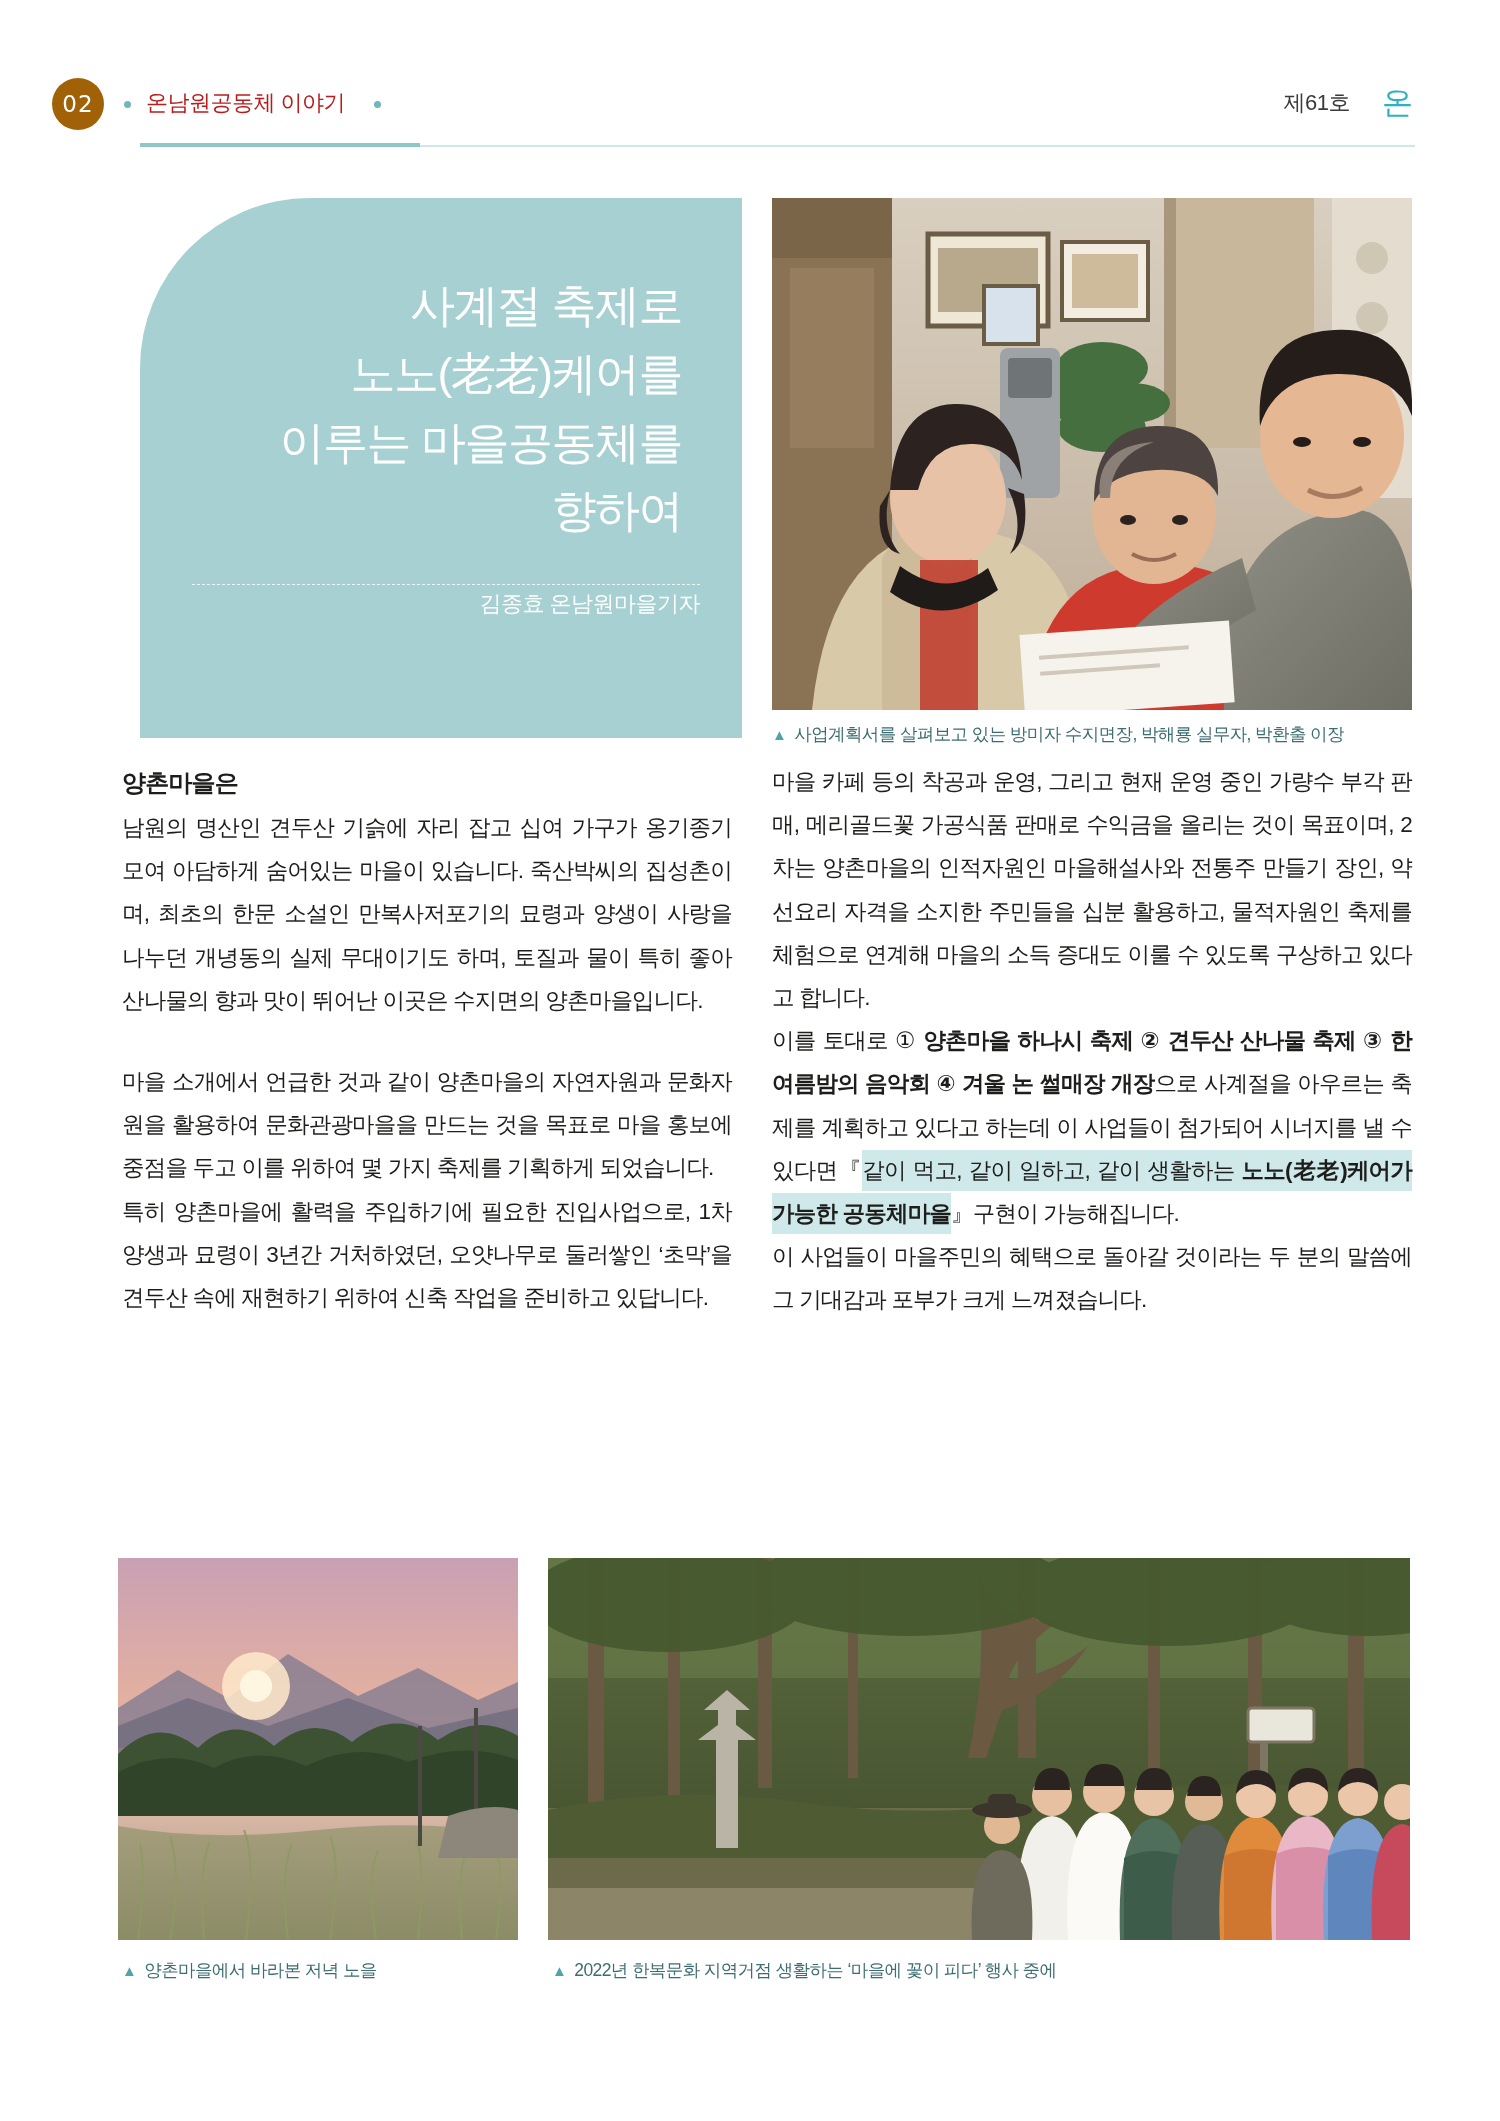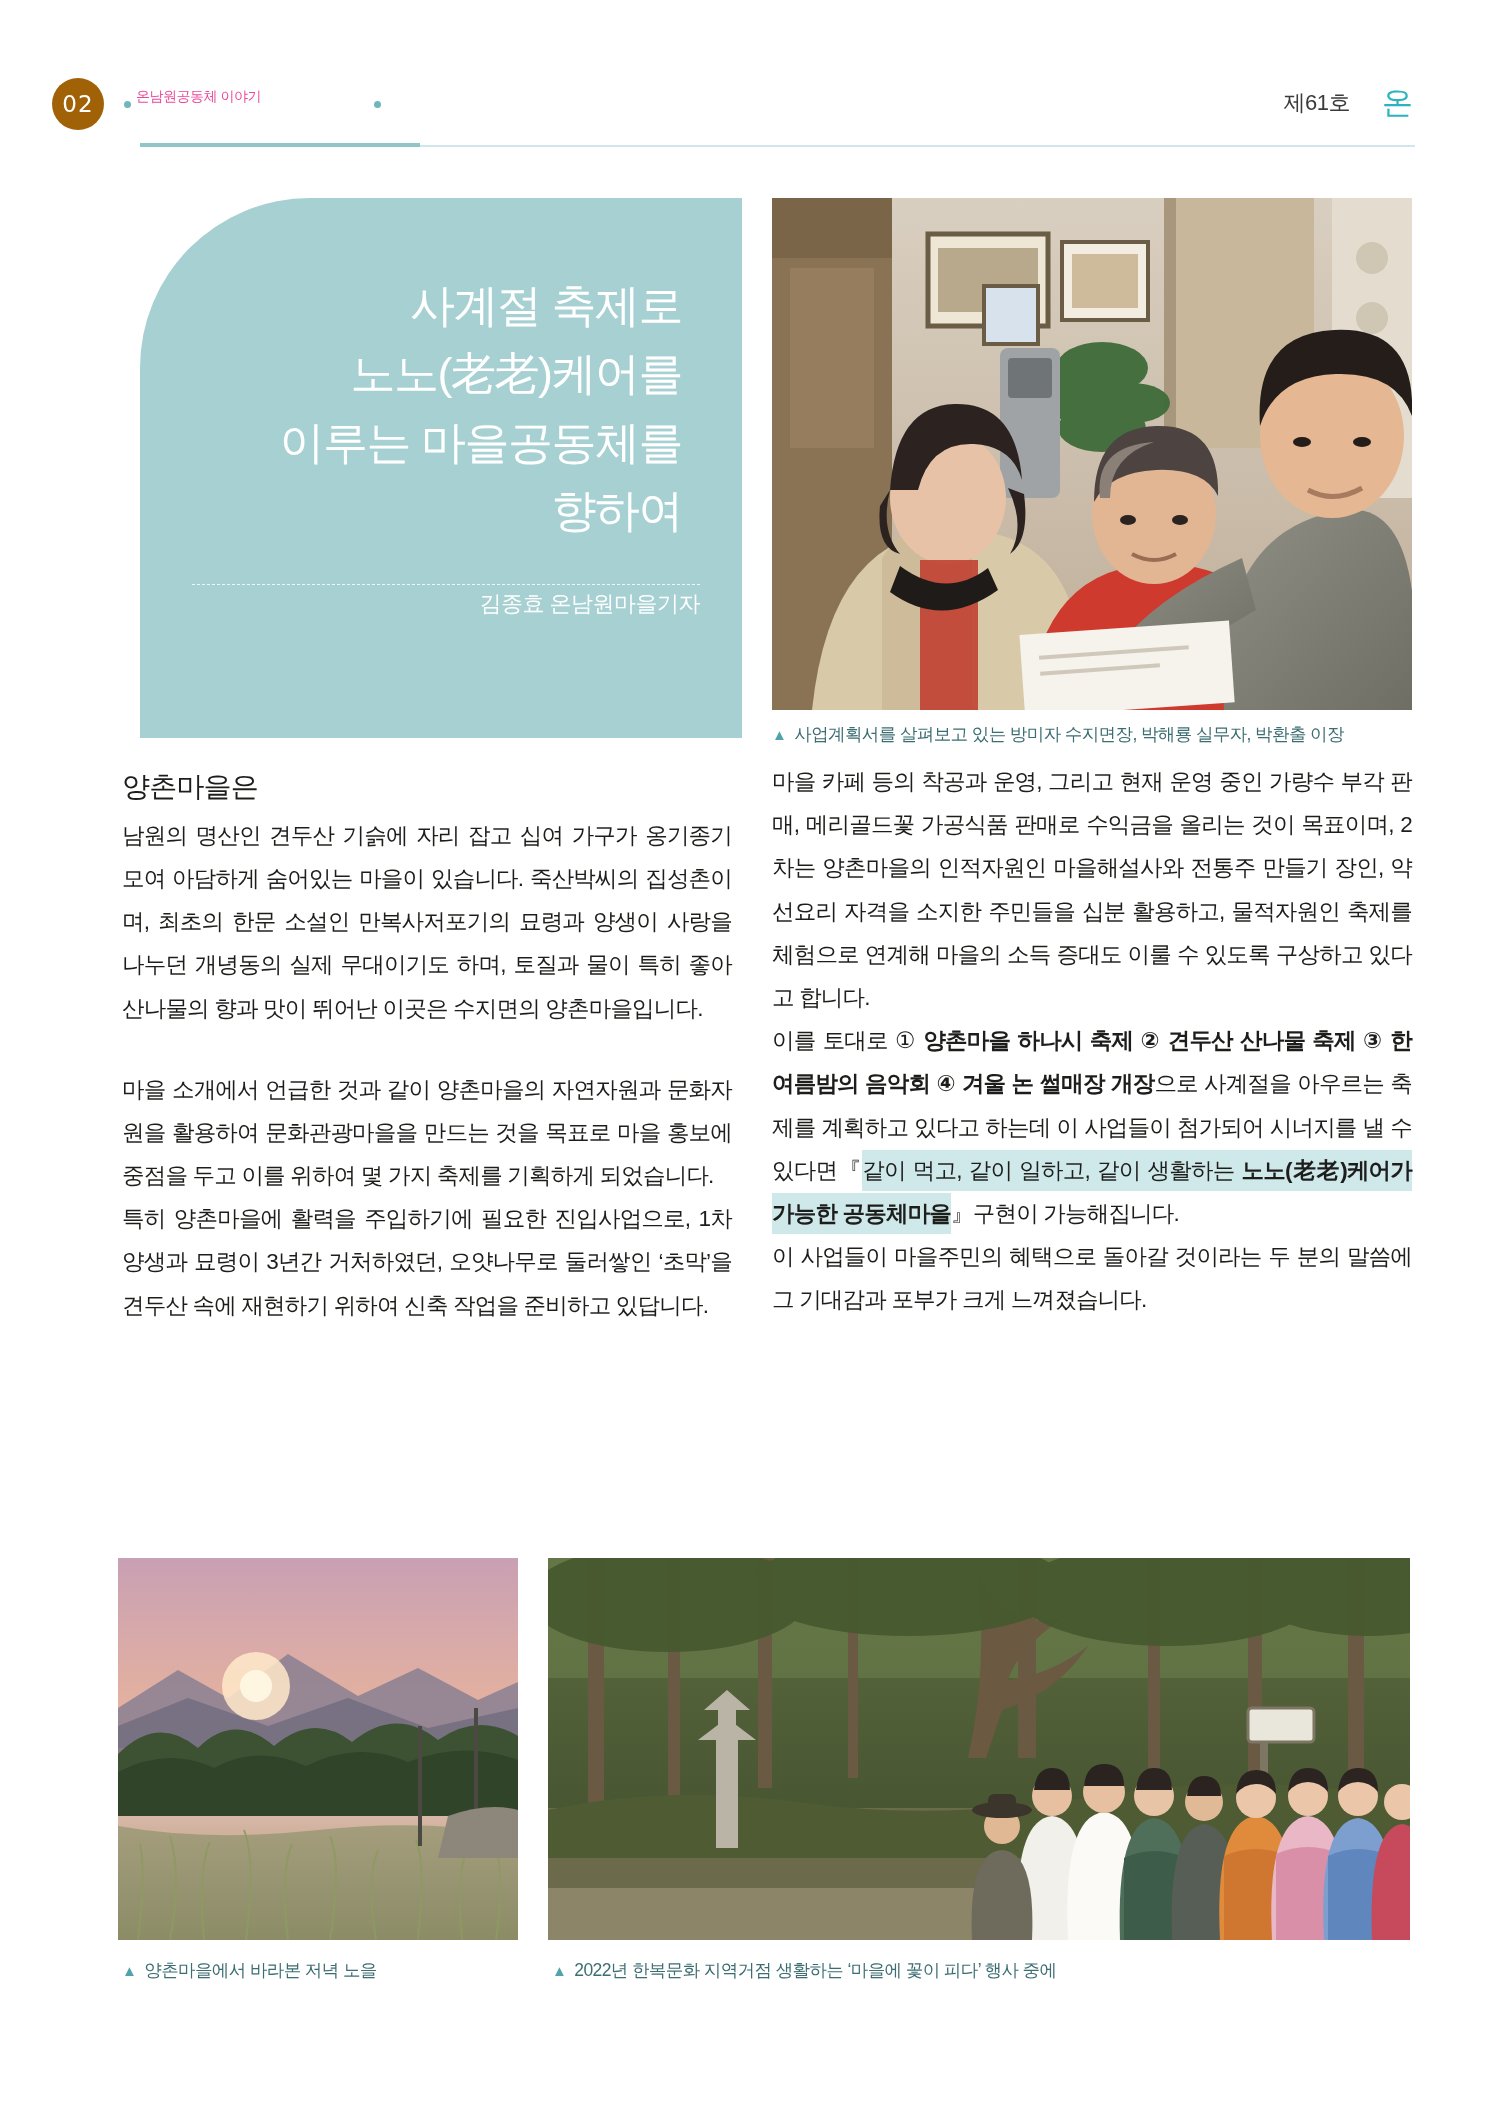--- a/index.html
+++ b/index.html
@@ -36,23 +36,23 @@
   .header-dot {
     position: absolute;
     width: 7px; height: 7px; border-radius: 50%;
     background: #6fb7bb;
     top: 101px;
   }
   .header-dot.left { left: 124px; }
   .header-dot.right { left: 374px; }
   .header-title {
     position: absolute;
-    left: 136px; top: 88px;
-    font-size: 14px;
-    color: #ec4899;
+    left: 146px; top: 88px;
+    font-size: 22px;
+    color: #b91c1c;
     letter-spacing: -0.5px;
   }
   .header-issue {
     position: absolute;
     right: 150px; top: 88px;
     font-size: 22px;
     color: #3b3b3b;
     letter-spacing: -0.5px;
   }
   .header-logo {
@@ -140,22 +140,22 @@
     line-height: 1.92;
     letter-spacing: -0.8px;
     text-align: justify;
     color: #1d1d1b;
   }
   .col-left { left: 122px; top: 760px; width: 610px; }
   .col-right { left: 772px; top: 760px; width: 640px; }
   .col p { margin: 0 0 0 0; }
   .col p.gap { margin-top: 38px; }
   .lead-head {
-    font-weight: normal;
-    font-size: 28px;
+    font-weight: bold;
+    font-size: 24px;
     margin-bottom: 4px;
   }
   .hl {
     background: #cfe9ea;
     padding: 8px 0;
   }
   .bold { font-weight: bold; }
 
   
   .photo-bl {

